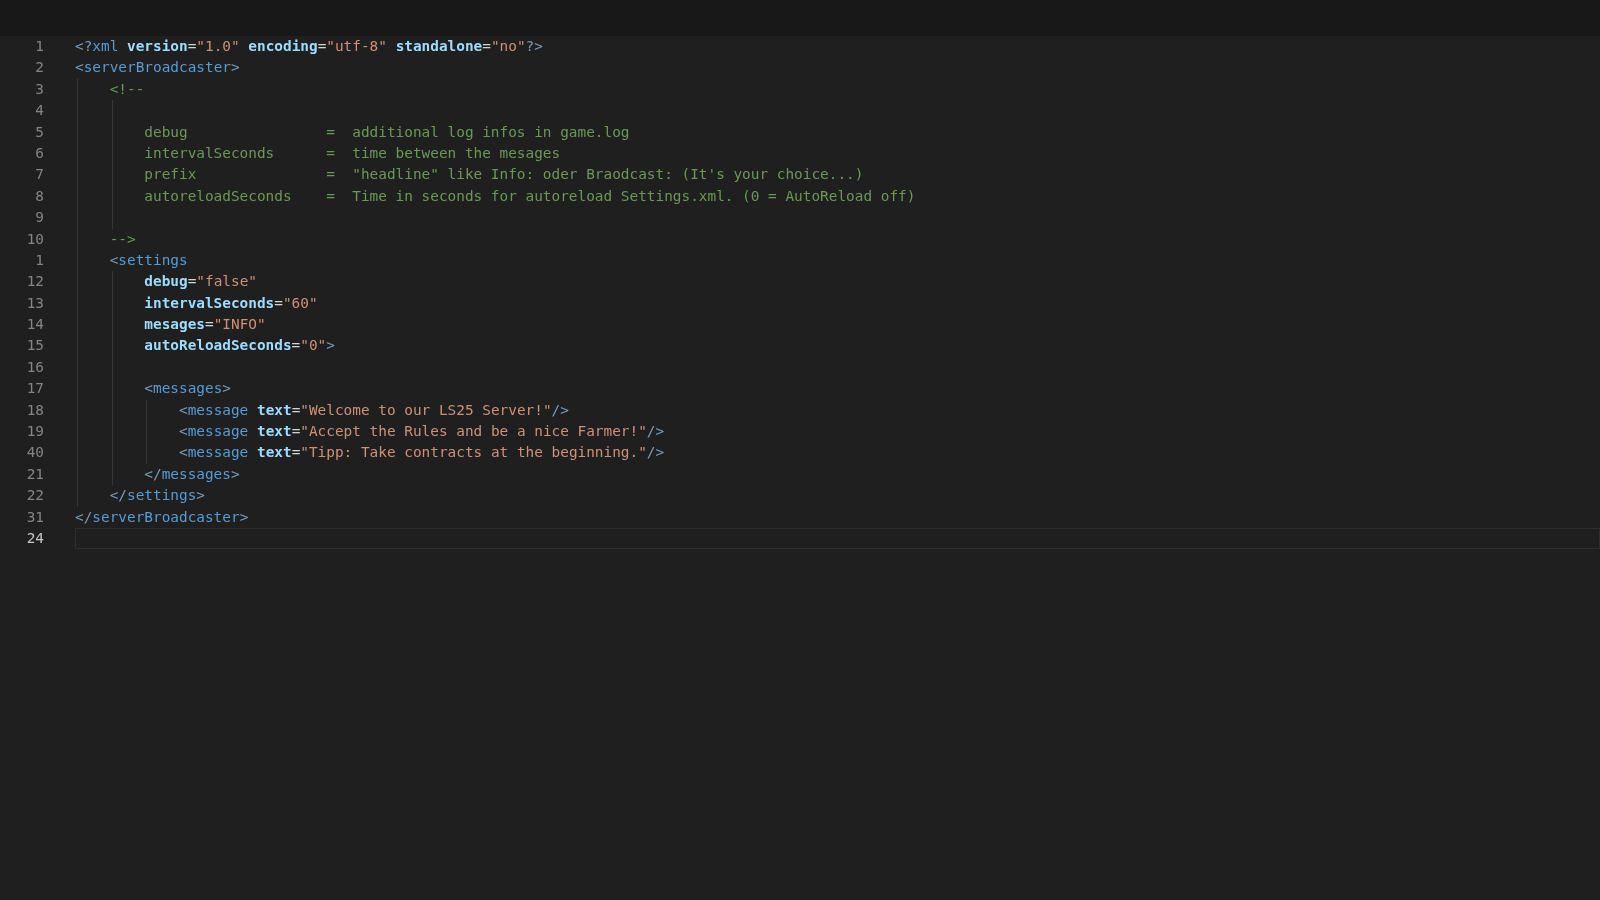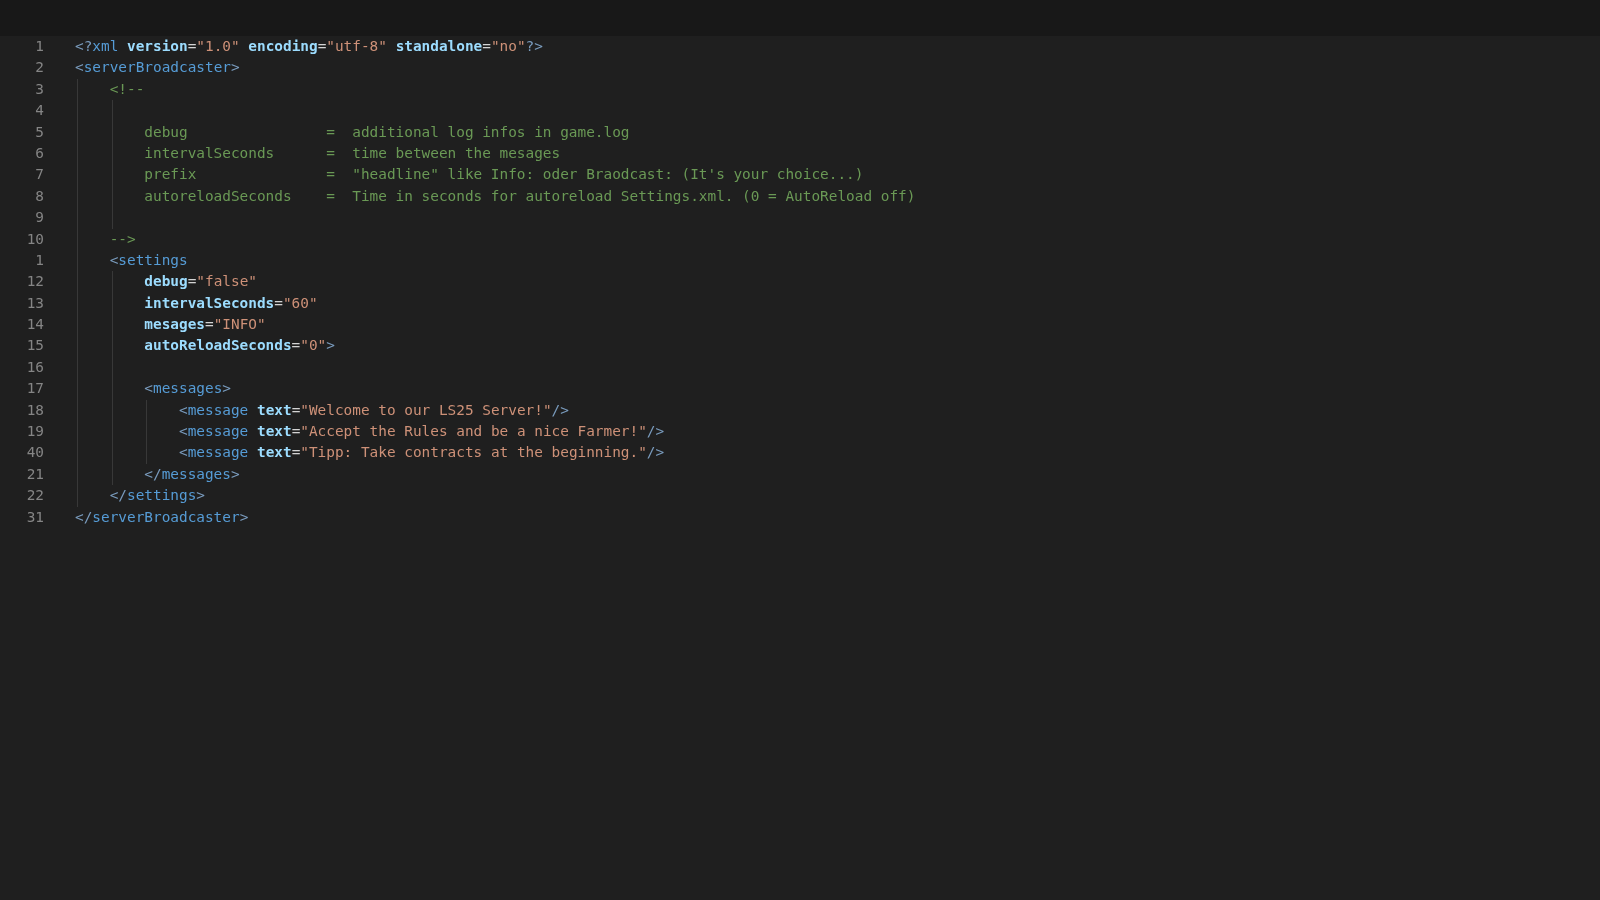--- a/index.html
+++ b/index.html
@@ -169,16 +169,20 @@
           <div class="lc"><span class="guide" style="left: 33px;"></span><span class="guide" style="left: 67.67px;"></span><span class="c-plain">        </span><span class="c-tagp">&lt;/</span><span class="c-tag">messages</span><span class="c-tagp">&gt;</span></div>
         </div>
         <div class="line">
           <div class="ln">22</div>
           <div class="lc"><span class="guide" style="left: 33px;"></span><span class="c-plain">    </span><span class="c-tagp">&lt;/</span><span class="c-tag">settings</span><span class="c-tagp">&gt;</span></div>
         </div>
         <div class="line">
           <div class="ln">31</div>
           <div class="lc"><span class="c-tagp">&lt;/</span><span class="c-tag">serverBroadcaster</span><span class="c-tagp">&gt;</span></div>
         </div>
+        <div class="line cur">
+          <div class="ln">24</div>
+          <div class="lc"></div>
+        </div>
       </div>
   </div>
 
 </div>
 
 </body></html>

